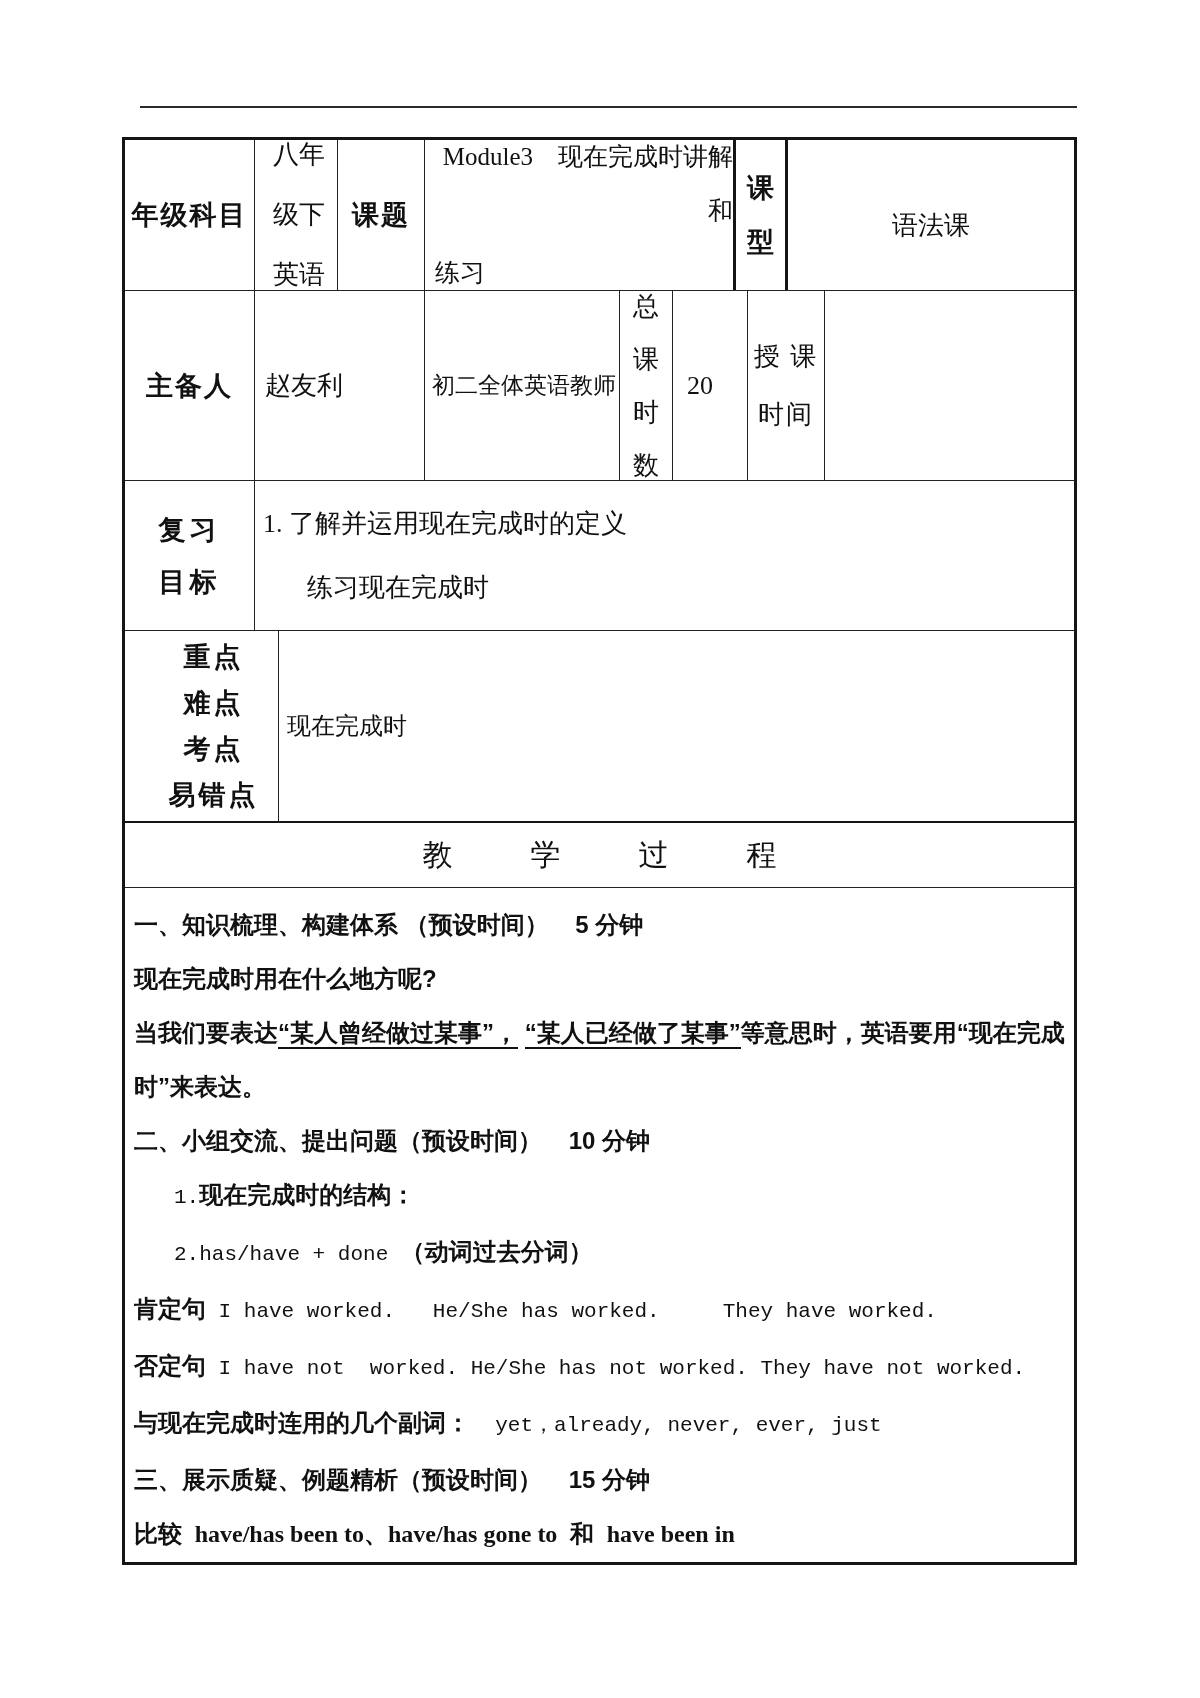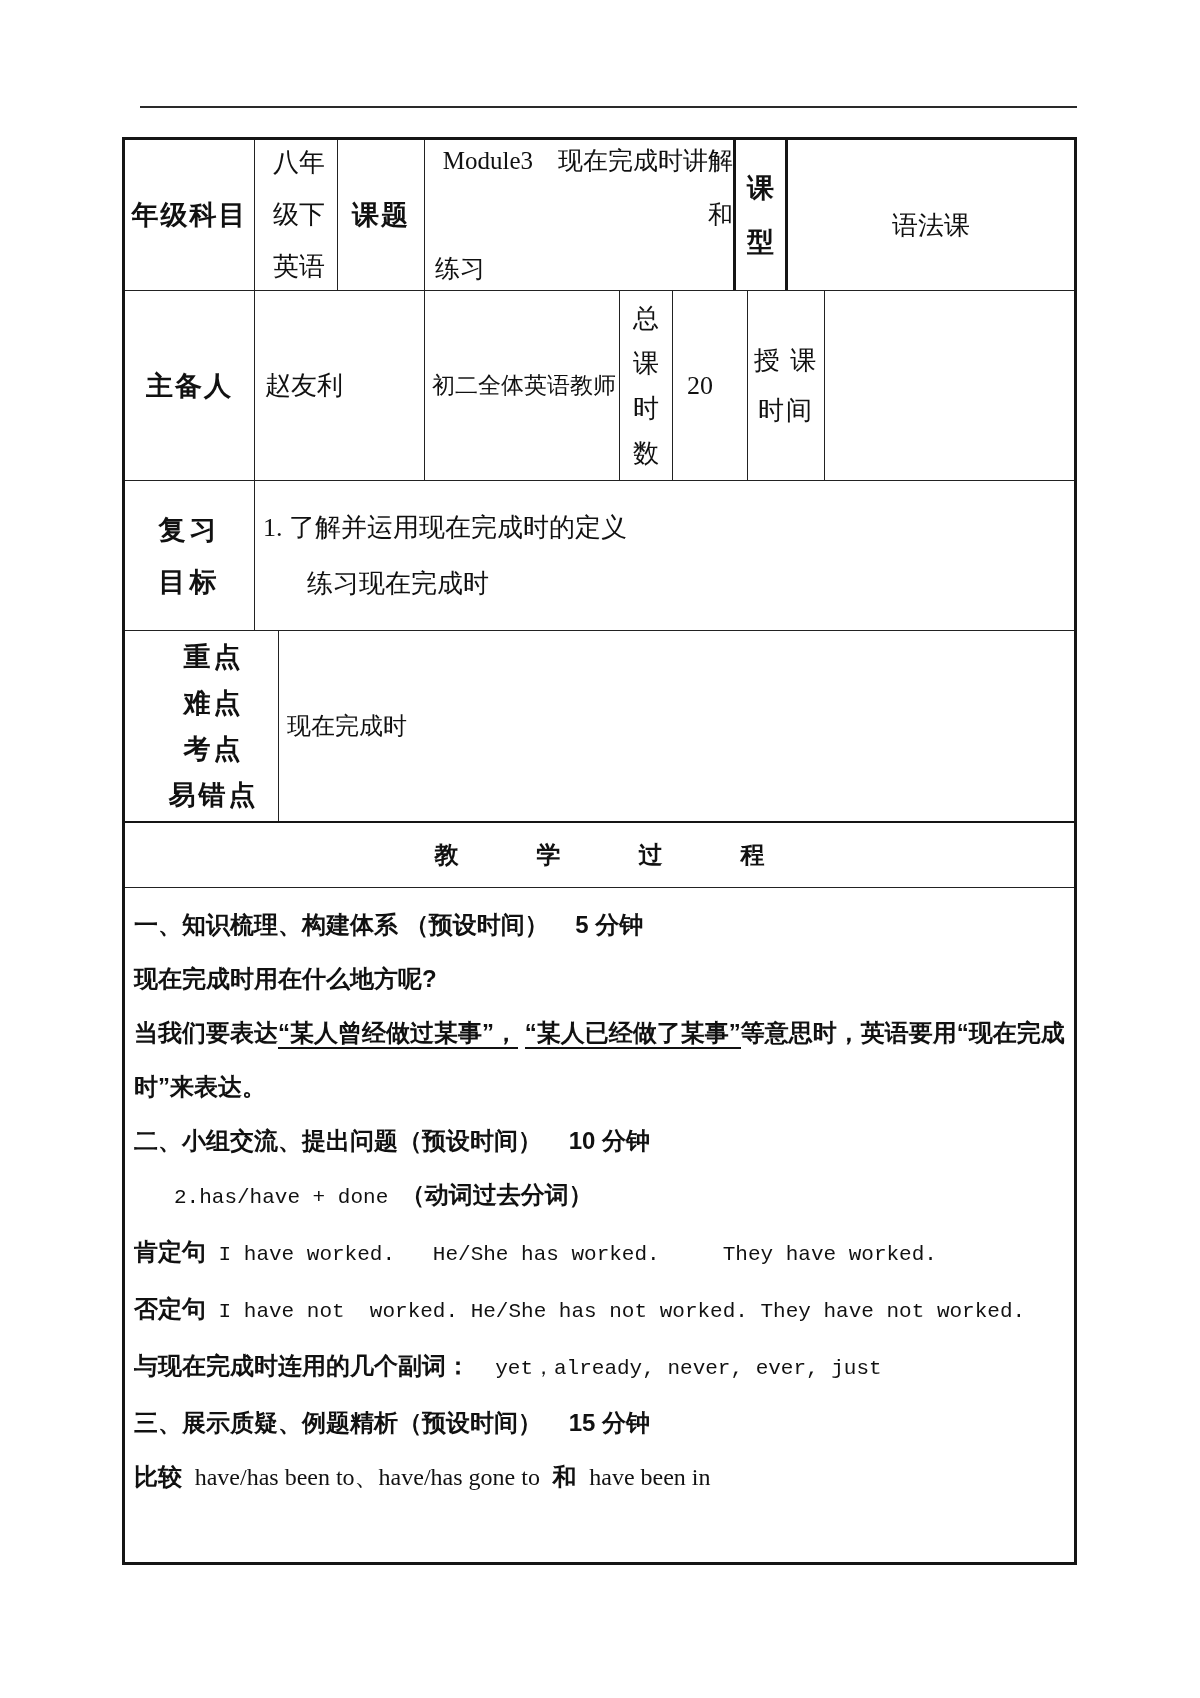--- a/index.html
+++ b/index.html
@@ -20,51 +20,51 @@
   .trow.last{border-bottom:none; flex:1;}
 
   .cell{
     box-sizing:border-box; border-right:1px solid #222;
     display:flex; align-items:center; overflow:hidden;
   }
   .cell.no-br{border-right:none;}
   .cell.thick-lr{border-left:3px solid #151515; border-right:3px solid #151515;}
 
   .lbl{justify-content:center; font-weight:bold; font-size:27px; letter-spacing:2px; text-align:center;}
-  .val{font-size:26px;}
+  .val{font-size:26px;gap:8px;}
   .pad{padding-left:10px;}
   .center{justify-content:center;margin-top:20px;}
   .col{flex-direction:column; justify-content:center;}
 
   .lines div{text-align:center;}
   .lh52 div{line-height:52px;}
   .lh54 div{line-height:54px;}
   .lh46 div{line-height:46px;}
   .lh45 div{line-height:45px;}
   .topic-lines{font-size:25px;}
   .topic-lines div{line-height:54px; text-align:right;}
   .goal-lines{font-size:26px; align-items:flex-start;}
   .goal-lines div{line-height:56px; text-align:left;}
   .goal-lines div:nth-child(2){padding-left:44px;}
   .reviewer-val{font-size:23px;}
   .teachtime-lines{font-size:26px;}
   .teachtime-lines div{line-height:50px; letter-spacing:2px;}
 
   .process-title{
-    font-weight:bold; font-size:24px; letter-spacing:78px; margin-right:-78px; white-space:nowrap;
+    font-weight:normal; font-size:30px; letter-spacing:78px; margin-right:-78px; white-space:nowrap;
   }
 
   .process-body{
     padding:10px 4px 0 9px; display:block; font-size:24px;
   }
   .pline{white-space:pre-wrap; line-height:54px; min-height:54px;}
   .pline.ind{padding-left:40px;}
   .p-zh{font-family:"Liberation Sans","DejaVu Sans",sans-serif; font-weight:bold; font-size:24px;}
   .p-mono{font-family:"Liberation Mono","DejaVu Sans Mono",monospace; font-size:21px; font-weight:normal;}
-  .p-en{font-family:"Liberation Serif","DejaVu Serif",serif; font-weight:normal; font-size:24px;}
+  .p-en{font-family:"Liberation Serif","DejaVu Serif",serif; font-weight:bold; font-size:24px;}
   .p-u{border-bottom:2px solid #111; padding-bottom:1px;}
 </style>
 </head>
 <body>
 
 <div class="page">
 
   <div class="top-rule"></div>
 
   <div class="doc-table">
@@ -130,20 +130,21 @@
     <div class="trow" style="height:65px; justify-content:center; align-items:center;">
       <span class="process-title">教学过程</span>
     </div>
 
     <div class="trow last">
       <div class="cell no-br process-body" style="flex:1; align-items:flex-start; display:block;">
           <div class="pline"><span class="p-zh">一、知识梳理、构建体系 （预设时间）    5 分钟</span></div>
           <div class="pline"><span class="p-zh">现在完成时用在什么地方呢?</span></div>
           <div class="pline"><span class="p-zh">当我们要表达</span><span class="p-zh p-u">“某人曾经做过某事”，</span><span class="p-zh"> </span><span class="p-zh p-u">“某人已经做了某事”</span><span class="p-zh">等意思时，英语要用“现在完成时”来表达。</span></div>
           <div class="pline"><span class="p-zh">二、小组交流、提出问题（预设时间）    10 分钟</span></div>
+          <div class="pline ind"><span class="p-mono">1.</span><span class="p-zh">现在完成时的结构：</span></div>
           <div class="pline ind"><span class="p-mono">2.has/have + done </span><span class="p-zh">（动词过去分词）</span></div>
           <div class="pline"><span class="p-zh">肯定句</span><span class="p-mono"> I have worked.   He/She has worked.     They have worked.</span></div>
           <div class="pline"><span class="p-zh">否定句</span><span class="p-mono"> I have not  worked. He/She has not worked. They have not worked.</span></div>
           <div class="pline"><span class="p-zh">与现在完成时连用的几个副词：</span><span class="p-mono">  yet，already, never, ever, just</span></div>
           <div class="pline"><span class="p-zh">三、展示质疑、例题精析（预设时间）    15 分钟</span></div>
           <div class="pline"><span class="p-zh">比较 </span><span class="p-en"> have/has been to、have/has gone to </span><span class="p-zh"> 和 </span><span class="p-en"> have been in</span></div>
         </div>
     </div>
 
   </div>

